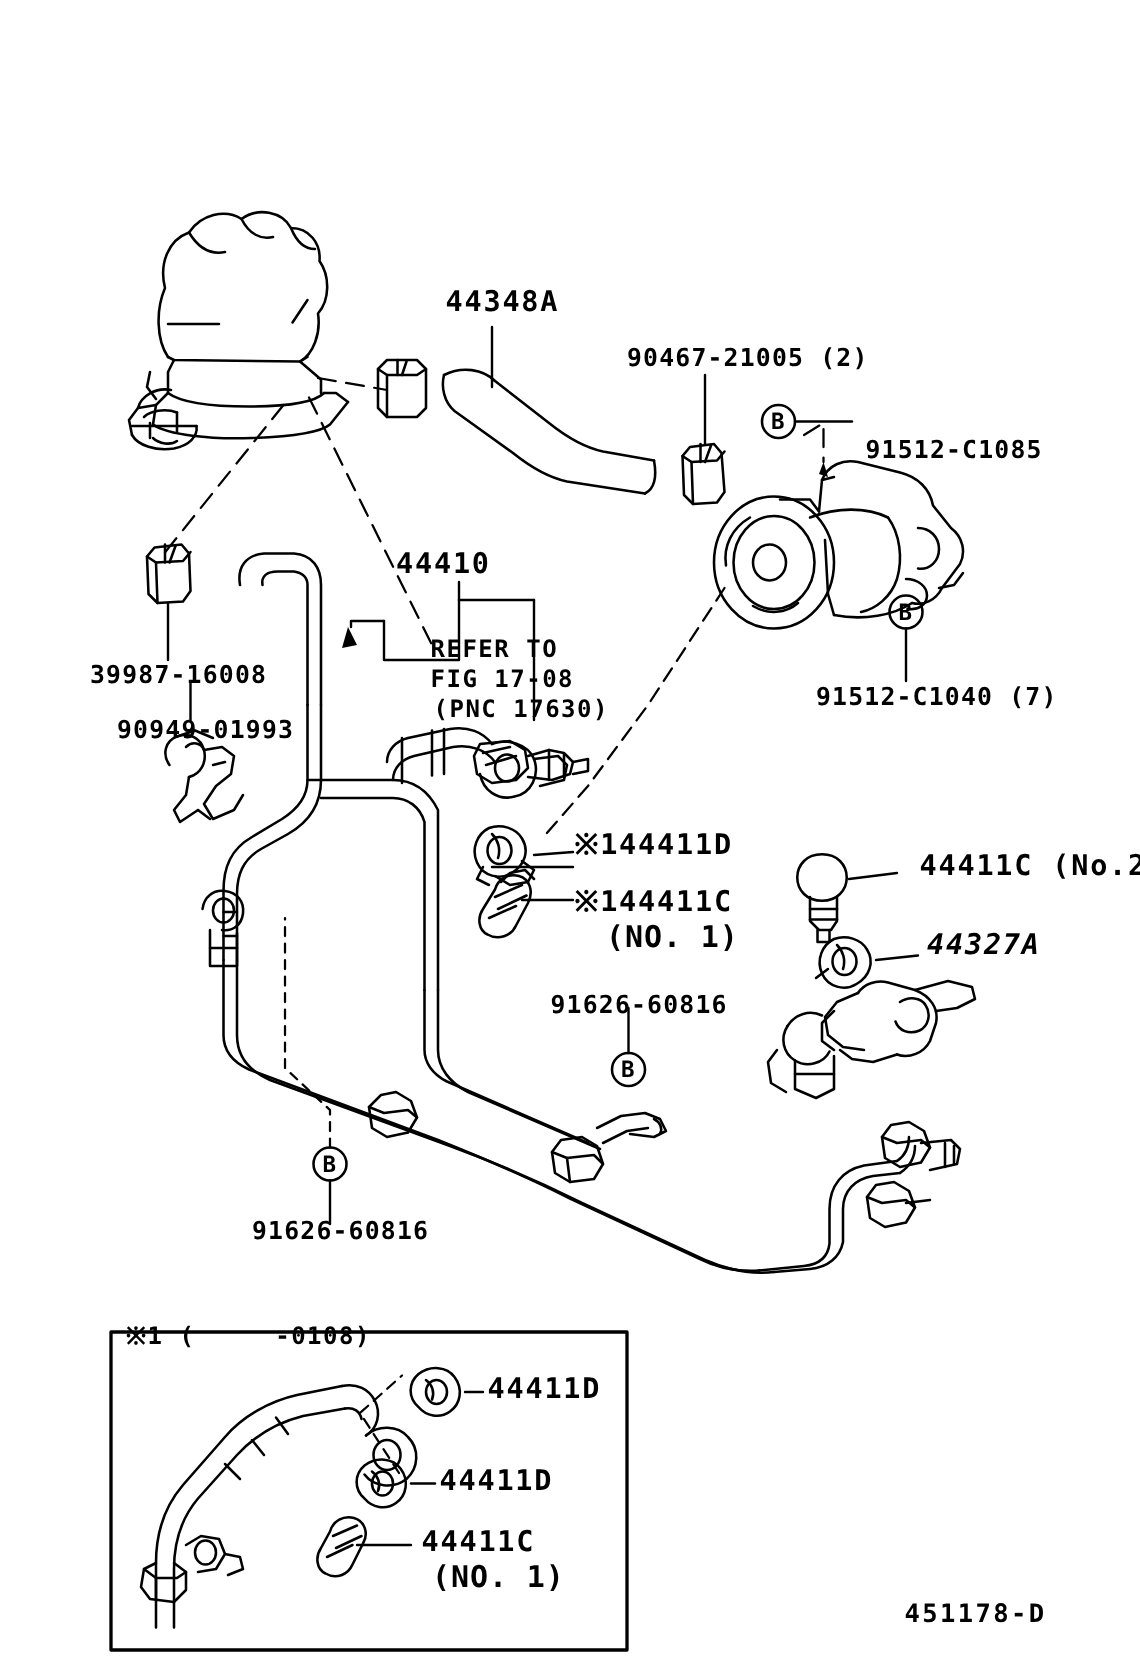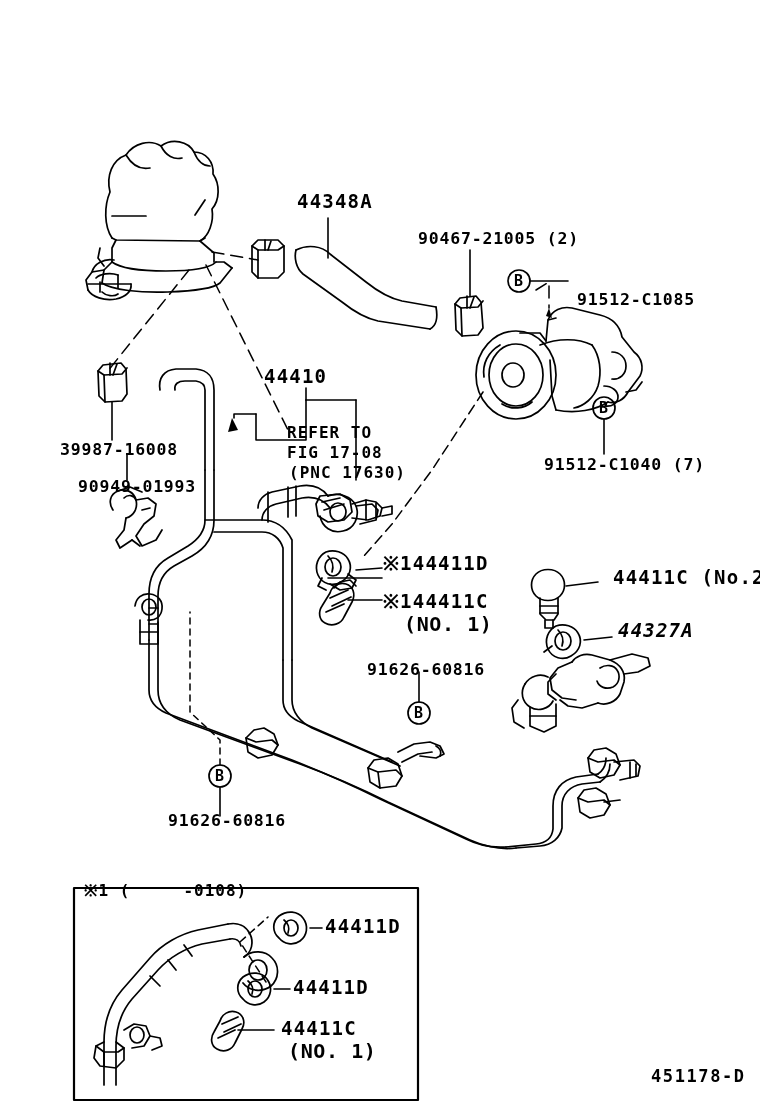--- a/index.html
+++ b/index.html
@@ -407,20 +407,20 @@
 
   <div class="lbl note" style="left:84px;top:861px;margin-top:21px;">※1 (     -0108)</div>
 
   <div class="lbl sz-big" style="left:325px;top:916px;">44411D</div>
 
   <div class="lbl sz-big" style="left:293px;top:977px;">44411D</div>
 
   <div class="lbl sz-big" style="left:281px;top:1018px;">44411C</div>
   <div class="lbl paren" style="left:288px;top:1040px;">(NO. 1)</div>
 
-  <div class="lbl code" style="left:603px;top:1067px;margin-left:48px;">451178-D</div>
+  <div class="lbl code" style="left:603px;top:1067px;">451178-D</div>
 
   <div class="lbl sz-xs" style="left:514px;top:273px;font-size:15px;letter-spacing:0;">B</div>
   <div class="lbl sz-xs" style="left:599px;top:400px;font-size:15px;letter-spacing:0;">B</div>
   <div class="lbl sz-xs" style="left:414px;top:705px;font-size:15px;letter-spacing:0;">B</div>
   <div class="lbl sz-xs" style="left:215px;top:768px;font-size:15px;letter-spacing:0;">B</div>
 
 </div>
 
 </body></html>

